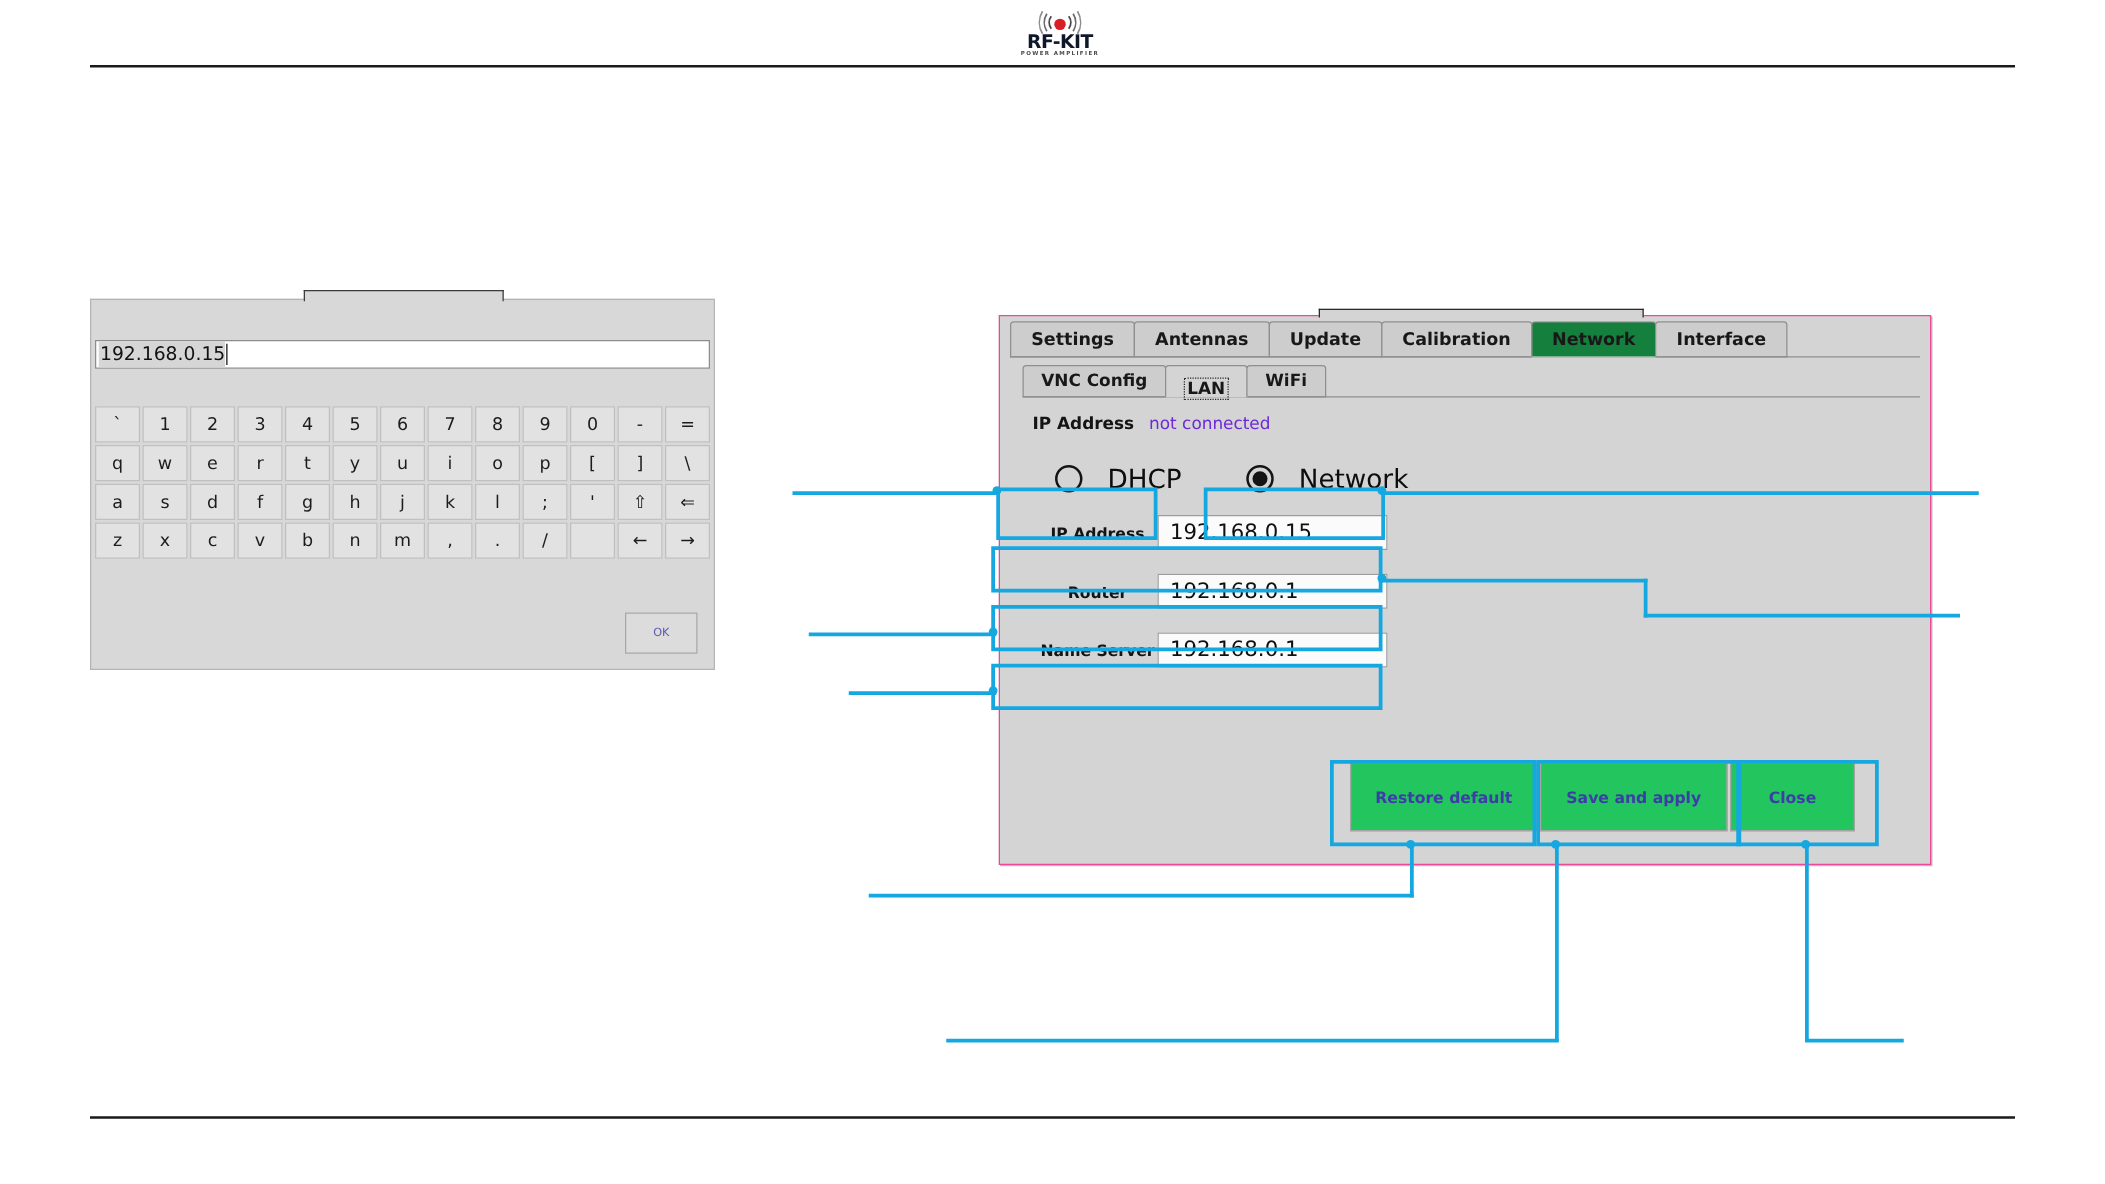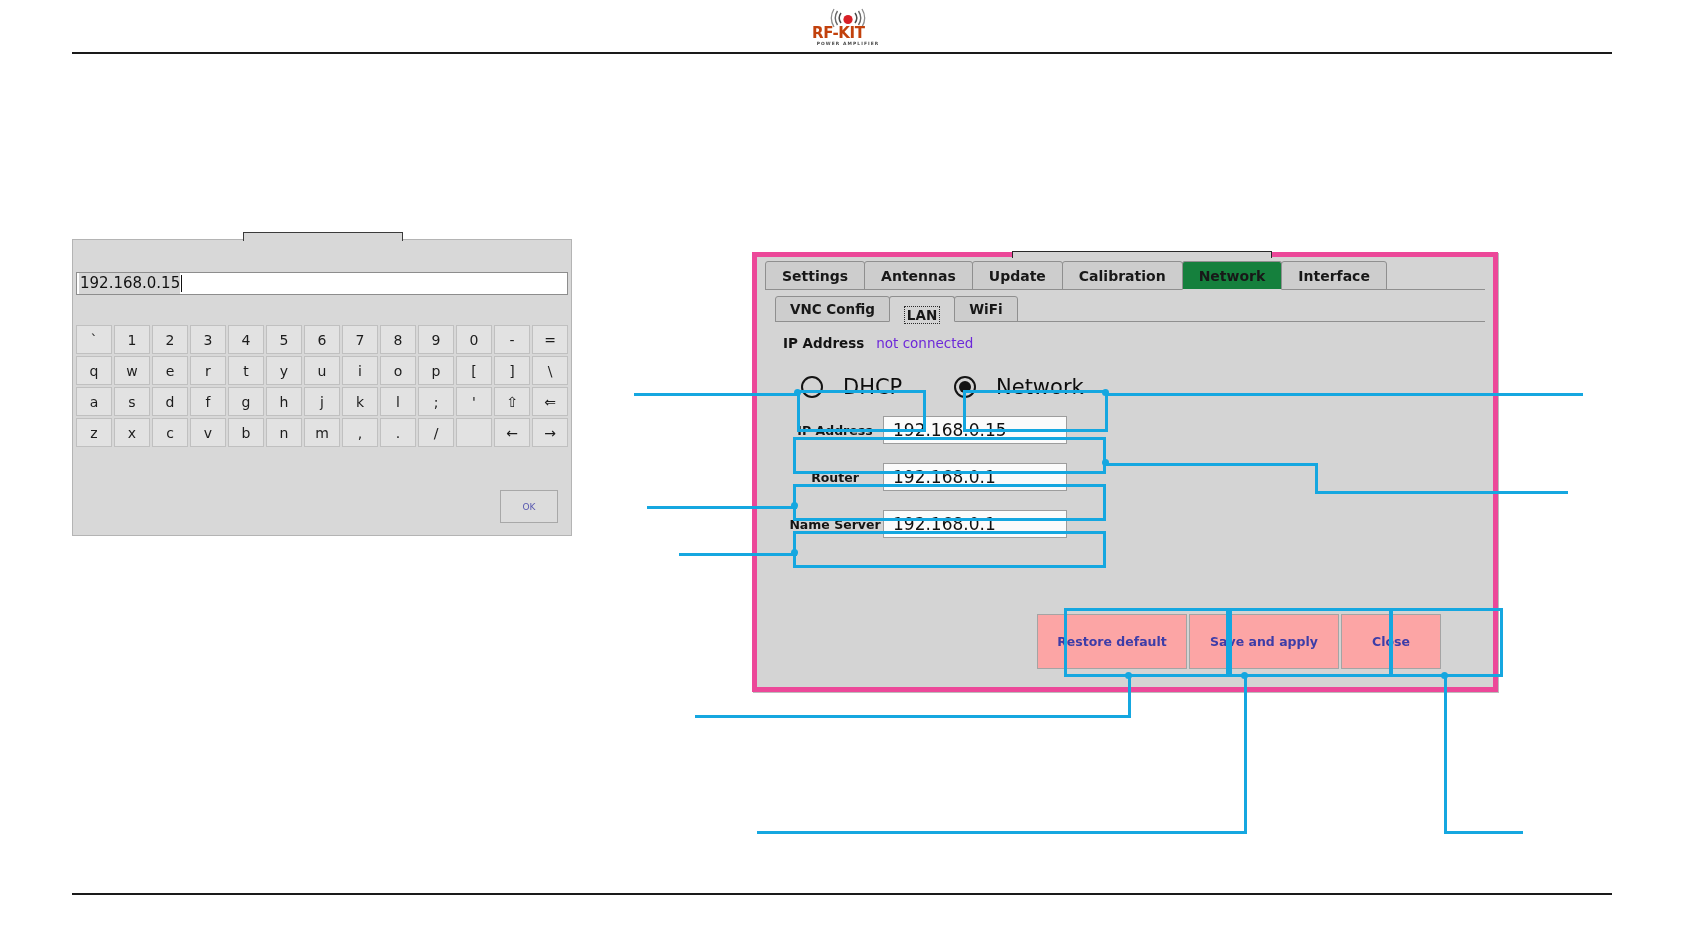--- a/index.html
+++ b/index.html
@@ -21,22 +21,22 @@
     position:absolute; left:72px; right:72px; top:893px;
     height:2px; background:#1a1a1a;
   }
 
   
   .logo { position:absolute; left:812px; top:6px; width:72px; height:42px; }
   .logo-mark { position:absolute; left:14px; top:0; width:44px; height:22px; }
   .logo-text {
     position:absolute; left:0; top:20px; width:72px;
     font-family:"DejaVu Sans", sans-serif;
-    font-weight:bold; font-size:15px; color:#c2410c;
-    letter-spacing:-0.4px; line-height:15px;
+    font-weight:bold; font-size:15px; color:#0f172a;
+    letter-spacing:-0.4px; text-align:center; line-height:15px;
   }
   .logo-sub {
     position:absolute; left:0; top:35px; width:72px;
     font-family:"DejaVu Sans", sans-serif;
     font-weight:bold; font-size:4.4px; color:#4a4a4a;
     letter-spacing:1.1px; text-align:center;
   }
 
   
   #keyboard-dialog {
@@ -71,23 +71,23 @@
   }
   #kb-ok {
     position:absolute; right:13px; top:250px; width:58px; height:33px;
     background:#dcdcdc; border:1px solid #a8a8a8;
     display:flex; align-items:center; justify-content:center;
     font-family:"DejaVu Sans", sans-serif; font-size:9px; color:#5a5ab0;
   }
 
   
   #network-dialog {
-    position:absolute; left:752px; top:252px; width:746px; height:440px;
+    position:absolute; left:799px; top:252px; width:746px; height:440px;
     background:#d4d4d4;
-    border:5px solid #ec4899;
+    border:1px solid #ec4899;
     box-shadow:1px 1px 0 #bdbdbd;
   }
   #nw-title-stub {
     position:absolute; left:255px; top:-6px; width:260px; height:7px;
     background:#d4d4d4; border:1px solid #2a2a2a; border-bottom:none;
   }
 
   .tabbar { position:absolute; left:8px; top:4px; display:flex; }
   .tab {
     height:29px; padding:0 16px;
@@ -176,21 +176,21 @@
     flex:1; height:28px; margin-right:2px;
     background:#fbfbfb; border:1px solid #9d9d9d;
     display:flex; align-items:center; padding-left:9px;
     font-family:"DejaVu Sans", sans-serif; font-size:17px; color:#101010;
   }
 
   
   .btn-row { position:absolute; left:262px; top:291px; display:flex; gap:2px; }
   .dlg-btn {
     height:55px;
-    background:#fca5a5; border:1px solid #a4a4a4;
+    background:#22c55e; border:1px solid #a4a4a4;
     display:flex; align-items:center; justify-content:center;
     font-family:"DejaVu Sans", sans-serif; font-weight:bold; font-size:12.5px; color:#3d3da8;
   }
   #btn-restore { width:150px; }
   #btn-save { width:150px; }
   #btn-close { width:100px; }
 </style>
 </head>
 <body>
 

